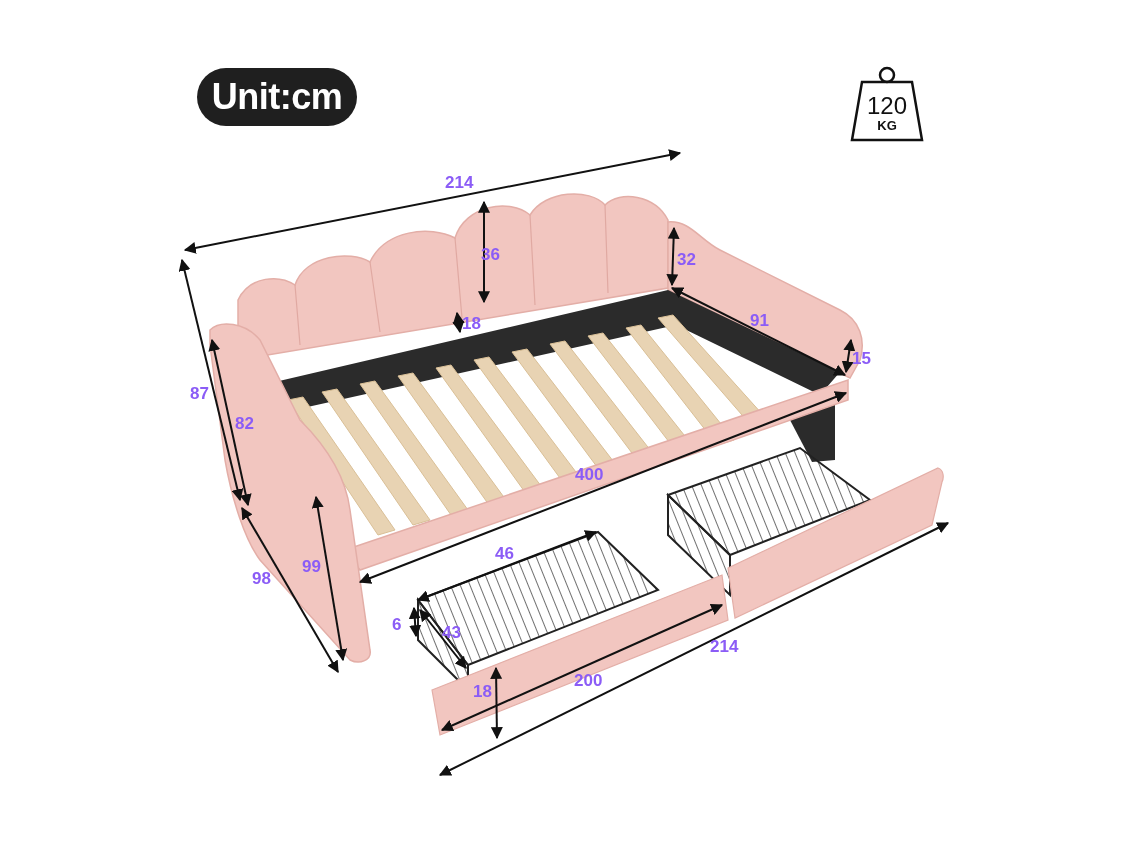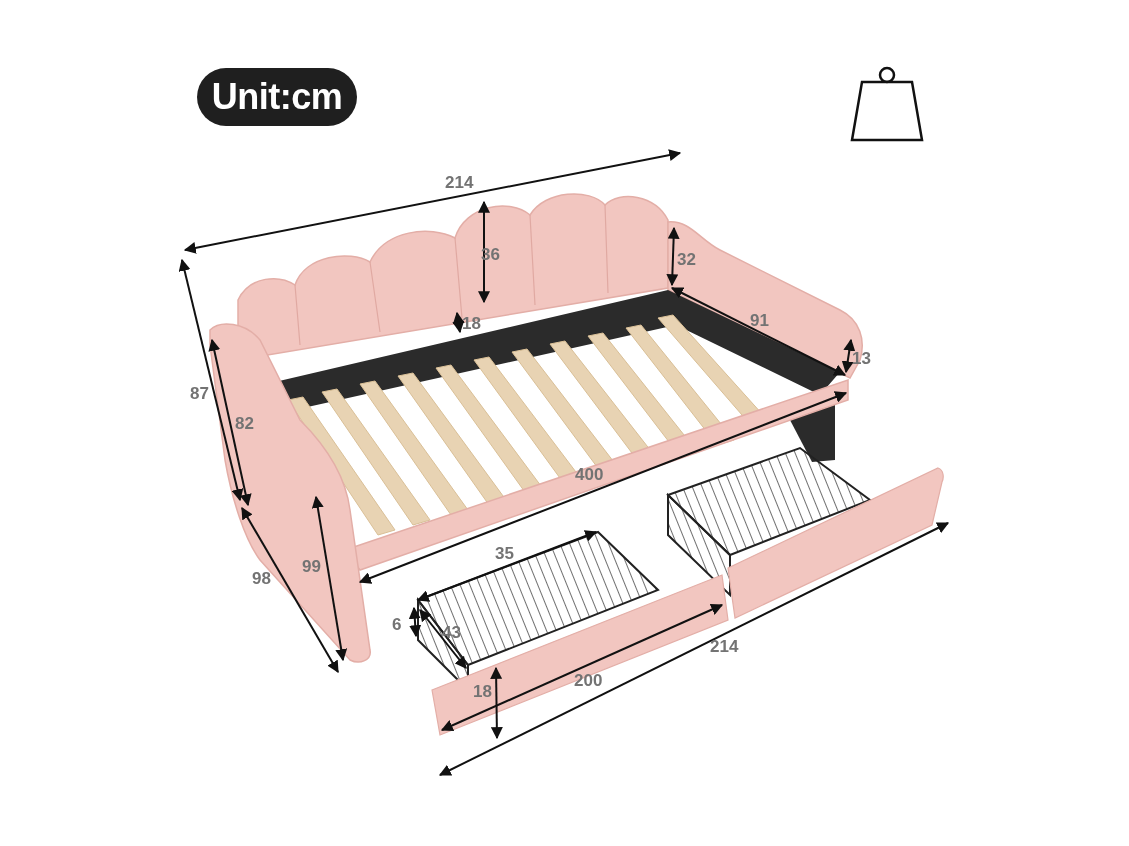--- a/index.html
+++ b/index.html
@@ -8,21 +8,21 @@
     #stage { position: absolute; left: 0; top: 0; width: 1129px; height: 846px; }
     .unit-badge { position: absolute; left: 197px; top: 68px; width: 160px; height: 58px;
       background: #1f1f1f; border-radius: 29px; color: #fff; font-weight: bold;
       font-size: 36px; display: flex; align-items: center; justify-content: center;
       letter-spacing: -0.5px; }
     .weight { position: absolute; left: 846px; top: 64px; width: 82px; height: 80px; }
     .weight-num { position: absolute; left: 0; top: 28px; width: 82px; text-align: center;
       font-size: 24px; color: #111; }
     .weight-unit { position: absolute; left: 0; top: 54px; width: 82px; text-align: center;
       font-size: 13px; font-weight: bold; color: #111; }
-    .dim { position: absolute; font-weight: bold; font-size: 17px; color: #737373;
+    .dim { position: absolute; font-weight: bold; font-size: 17px; color: #8b5cf6;
       line-height: 1; white-space: nowrap; }
   </style>
 </head>
 <body>
 
 <div id="stage">
 
   <svg width="1129" height="846" viewBox="0 0 1129 846" style="position:absolute;left:0;top:0">
     <defs>
       <marker id="ah" viewBox="0 0 10 10" refX="9" refY="5" markerWidth="6" markerHeight="6" orient="auto-start-reverse">
@@ -96,31 +96,35 @@
     </g>
 
     <g stroke="#111" stroke-width="2.5" fill="none">
       <circle cx="887" cy="75" r="7"></circle>
       <path d="M862,82 L912,82 L922,140 L852,140 z"></path>
     </g>
   </svg>
 
   <div class="unit-badge">Unit:cm</div>
 
+  <div class="weight">
+    <div class="weight-num">120</div>
+    <div class="weight-unit">KG</div>
+  </div>
 
   <span class="dim" style="left:445px;top:174px">214</span>
   <span class="dim" style="left:481px;top:246px">36</span>
   <span class="dim" style="left:462px;top:315px">18</span>
   <span class="dim" style="left:677px;top:251px">32</span>
   <span class="dim" style="left:750px;top:312px">91</span>
-  <span class="dim" style="left:852px;top:350px">13</span>
+  <span class="dim" style="left:852px;top:350px">15</span>
   <span class="dim" style="left:190px;top:385px">87</span>
   <span class="dim" style="left:235px;top:415px">82</span>
   <span class="dim" style="left:252px;top:570px">98</span>
   <span class="dim" style="left:302px;top:558px">99</span>
   <span class="dim" style="left:575px;top:466px">400</span>
-  <span class="dim" style="left:495px;top:545px">35</span>
+  <span class="dim" style="left:495px;top:545px">46</span>
   <span class="dim" style="left:392px;top:616px">6</span>
   <span class="dim" style="left:442px;top:624px">43</span>
   <span class="dim" style="left:473px;top:683px">18</span>
   <span class="dim" style="left:574px;top:672px">200</span>
   <span class="dim" style="left:710px;top:638px">214</span>
 </div>
 
 </body></html>

